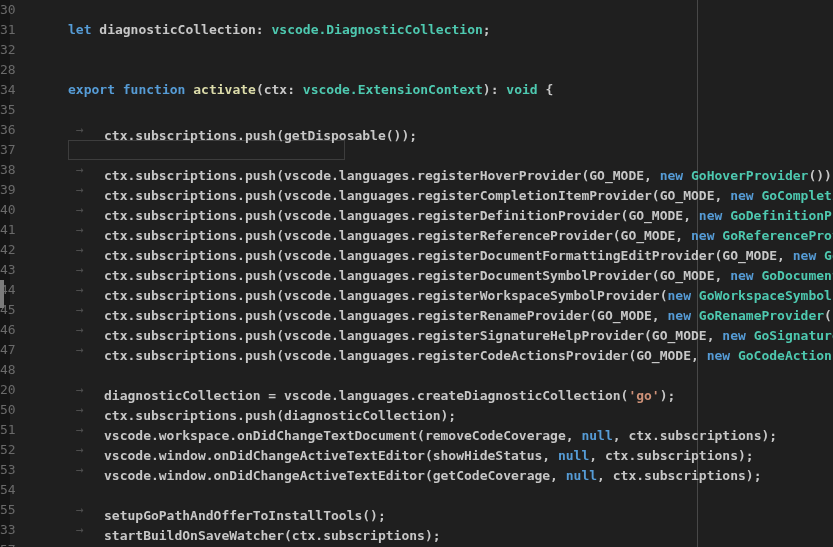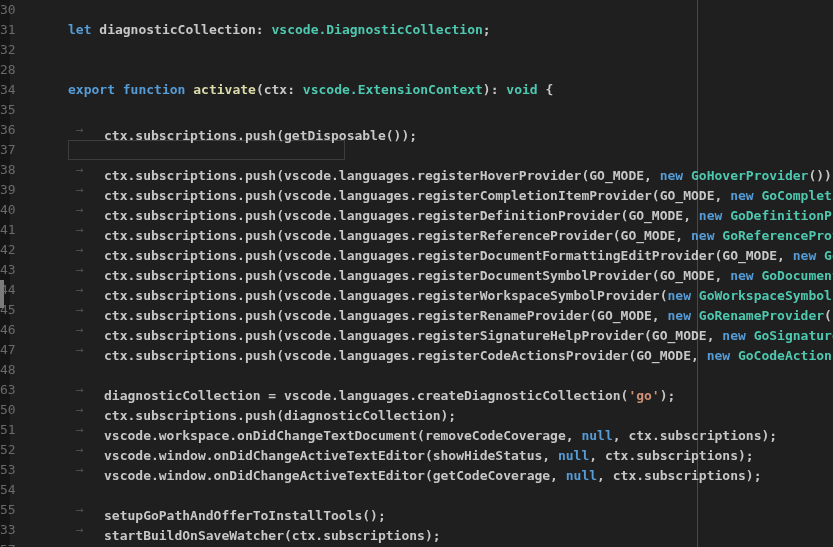--- a/index.html
+++ b/index.html
@@ -42,21 +42,21 @@
       <div class="row"><span class="num">39</span><span class="content"><span class="tab">→</span><span class="tok" style="color: var(--fg);">ctx.subscriptions.push(vscode.languages.registerCompletionItemProvider(GO_MODE, </span><span class="tok" style="color: var(--keyword);">new</span><span class="tok" style="color: var(--fg);"> </span><span class="tok" style="color: var(--type);">GoCompletionItemProvider</span></span></div>
       <div class="row"><span class="num">40</span><span class="content"><span class="tab">→</span><span class="tok" style="color: var(--fg);">ctx.subscriptions.push(vscode.languages.registerDefinitionProvider(GO_MODE, </span><span class="tok" style="color: var(--keyword);">new</span><span class="tok" style="color: var(--fg);"> </span><span class="tok" style="color: var(--type);">GoDefinitionProvider</span></span></div>
       <div class="row"><span class="num">41</span><span class="content"><span class="tab">→</span><span class="tok" style="color: var(--fg);">ctx.subscriptions.push(vscode.languages.registerReferenceProvider(GO_MODE, </span><span class="tok" style="color: var(--keyword);">new</span><span class="tok" style="color: var(--fg);"> </span><span class="tok" style="color: var(--type);">GoReferenceProvider</span></span></div>
       <div class="row"><span class="num">42</span><span class="content"><span class="tab">→</span><span class="tok" style="color: var(--fg);">ctx.subscriptions.push(vscode.languages.registerDocumentFormattingEditProvider(GO_MODE, </span><span class="tok" style="color: var(--keyword);">new</span><span class="tok" style="color: var(--fg);"> </span><span class="tok" style="color: var(--type);">GoDocumentFormattingEditProvider</span></span></div>
       <div class="row"><span class="num">43</span><span class="content"><span class="tab">→</span><span class="tok" style="color: var(--fg);">ctx.subscriptions.push(vscode.languages.registerDocumentSymbolProvider(GO_MODE, </span><span class="tok" style="color: var(--keyword);">new</span><span class="tok" style="color: var(--fg);"> </span><span class="tok" style="color: var(--type);">GoDocumentSymbolProvider</span></span></div>
       <div class="row"><span class="num">44</span><span class="content"><span class="tab">→</span><span class="tok" style="color: var(--fg);">ctx.subscriptions.push(vscode.languages.registerWorkspaceSymbolProvider(</span><span class="tok" style="color: var(--keyword);">new</span><span class="tok" style="color: var(--fg);"> </span><span class="tok" style="color: var(--type);">GoWorkspaceSymbolProvider</span></span></div>
       <div class="row"><span class="num">45</span><span class="content"><span class="tab">→</span><span class="tok" style="color: var(--fg);">ctx.subscriptions.push(vscode.languages.registerRenameProvider(GO_MODE, </span><span class="tok" style="color: var(--keyword);">new</span><span class="tok" style="color: var(--fg);"> </span><span class="tok" style="color: var(--type);">GoRenameProvider</span><span class="tok" style="color: var(--fg);">()));</span></span></div>
       <div class="row"><span class="num">46</span><span class="content"><span class="tab">→</span><span class="tok" style="color: var(--fg);">ctx.subscriptions.push(vscode.languages.registerSignatureHelpProvider(GO_MODE, </span><span class="tok" style="color: var(--keyword);">new</span><span class="tok" style="color: var(--fg);"> </span><span class="tok" style="color: var(--type);">GoSignatureHelpProvider</span></span></div>
       <div class="row"><span class="num">47</span><span class="content"><span class="tab">→</span><span class="tok" style="color: var(--fg);">ctx.subscriptions.push(vscode.languages.registerCodeActionsProvider(GO_MODE, </span><span class="tok" style="color: var(--keyword);">new</span><span class="tok" style="color: var(--fg);"> </span><span class="tok" style="color: var(--type);">GoCodeActionProvider</span></span></div>
       <div class="row"><span class="num">48</span><span class="content"></span></div>
-      <div class="row"><span class="num">63</span><span class="content"><span class="tab">→</span><span class="tok" style="color: var(--fg);">diagnosticCollection = vscode.languages.createDiagnosticCollection(</span><span class="tok" style="color: var(--str);">'go'</span><span class="tok" style="color: var(--fg);">);</span></span></div>
+      <div class="row"><span class="num">20</span><span class="content"><span class="tab">→</span><span class="tok" style="color: var(--fg);">diagnosticCollection = vscode.languages.createDiagnosticCollection(</span><span class="tok" style="color: var(--str);">'go'</span><span class="tok" style="color: var(--fg);">);</span></span></div>
       <div class="row"><span class="num">50</span><span class="content"><span class="tab">→</span><span class="tok" style="color: var(--fg);">ctx.subscriptions.push(diagnosticCollection);</span></span></div>
       <div class="row"><span class="num">51</span><span class="content"><span class="tab">→</span><span class="tok" style="color: var(--fg);">vscode.workspace.onDidChangeTextDocument(removeCodeCoverage, </span><span class="tok" style="color: var(--keyword);">null</span><span class="tok" style="color: var(--fg);">, ctx.subscriptions);</span></span></div>
       <div class="row"><span class="num">52</span><span class="content"><span class="tab">→</span><span class="tok" style="color: var(--fg);">vscode.window.onDidChangeActiveTextEditor(showHideStatus, </span><span class="tok" style="color: var(--keyword);">null</span><span class="tok" style="color: var(--fg);">, ctx.subscriptions);</span></span></div>
       <div class="row"><span class="num">53</span><span class="content"><span class="tab">→</span><span class="tok" style="color: var(--fg);">vscode.window.onDidChangeActiveTextEditor(getCodeCoverage, </span><span class="tok" style="color: var(--keyword);">null</span><span class="tok" style="color: var(--fg);">, ctx.subscriptions);</span></span></div>
       <div class="row"><span class="num">54</span><span class="content"></span></div>
       <div class="row"><span class="num">55</span><span class="content"><span class="tab">→</span><span class="tok" style="color: var(--fg);">setupGoPathAndOfferToInstallTools();</span></span></div>
       <div class="row"><span class="num">33</span><span class="content"><span class="tab">→</span><span class="tok" style="color: var(--fg);">startBuildOnSaveWatcher(ctx.subscriptions);</span></span></div>
       <div class="row"><span class="num">57</span><span class="content"></span></div>
     </div>
 </div>

